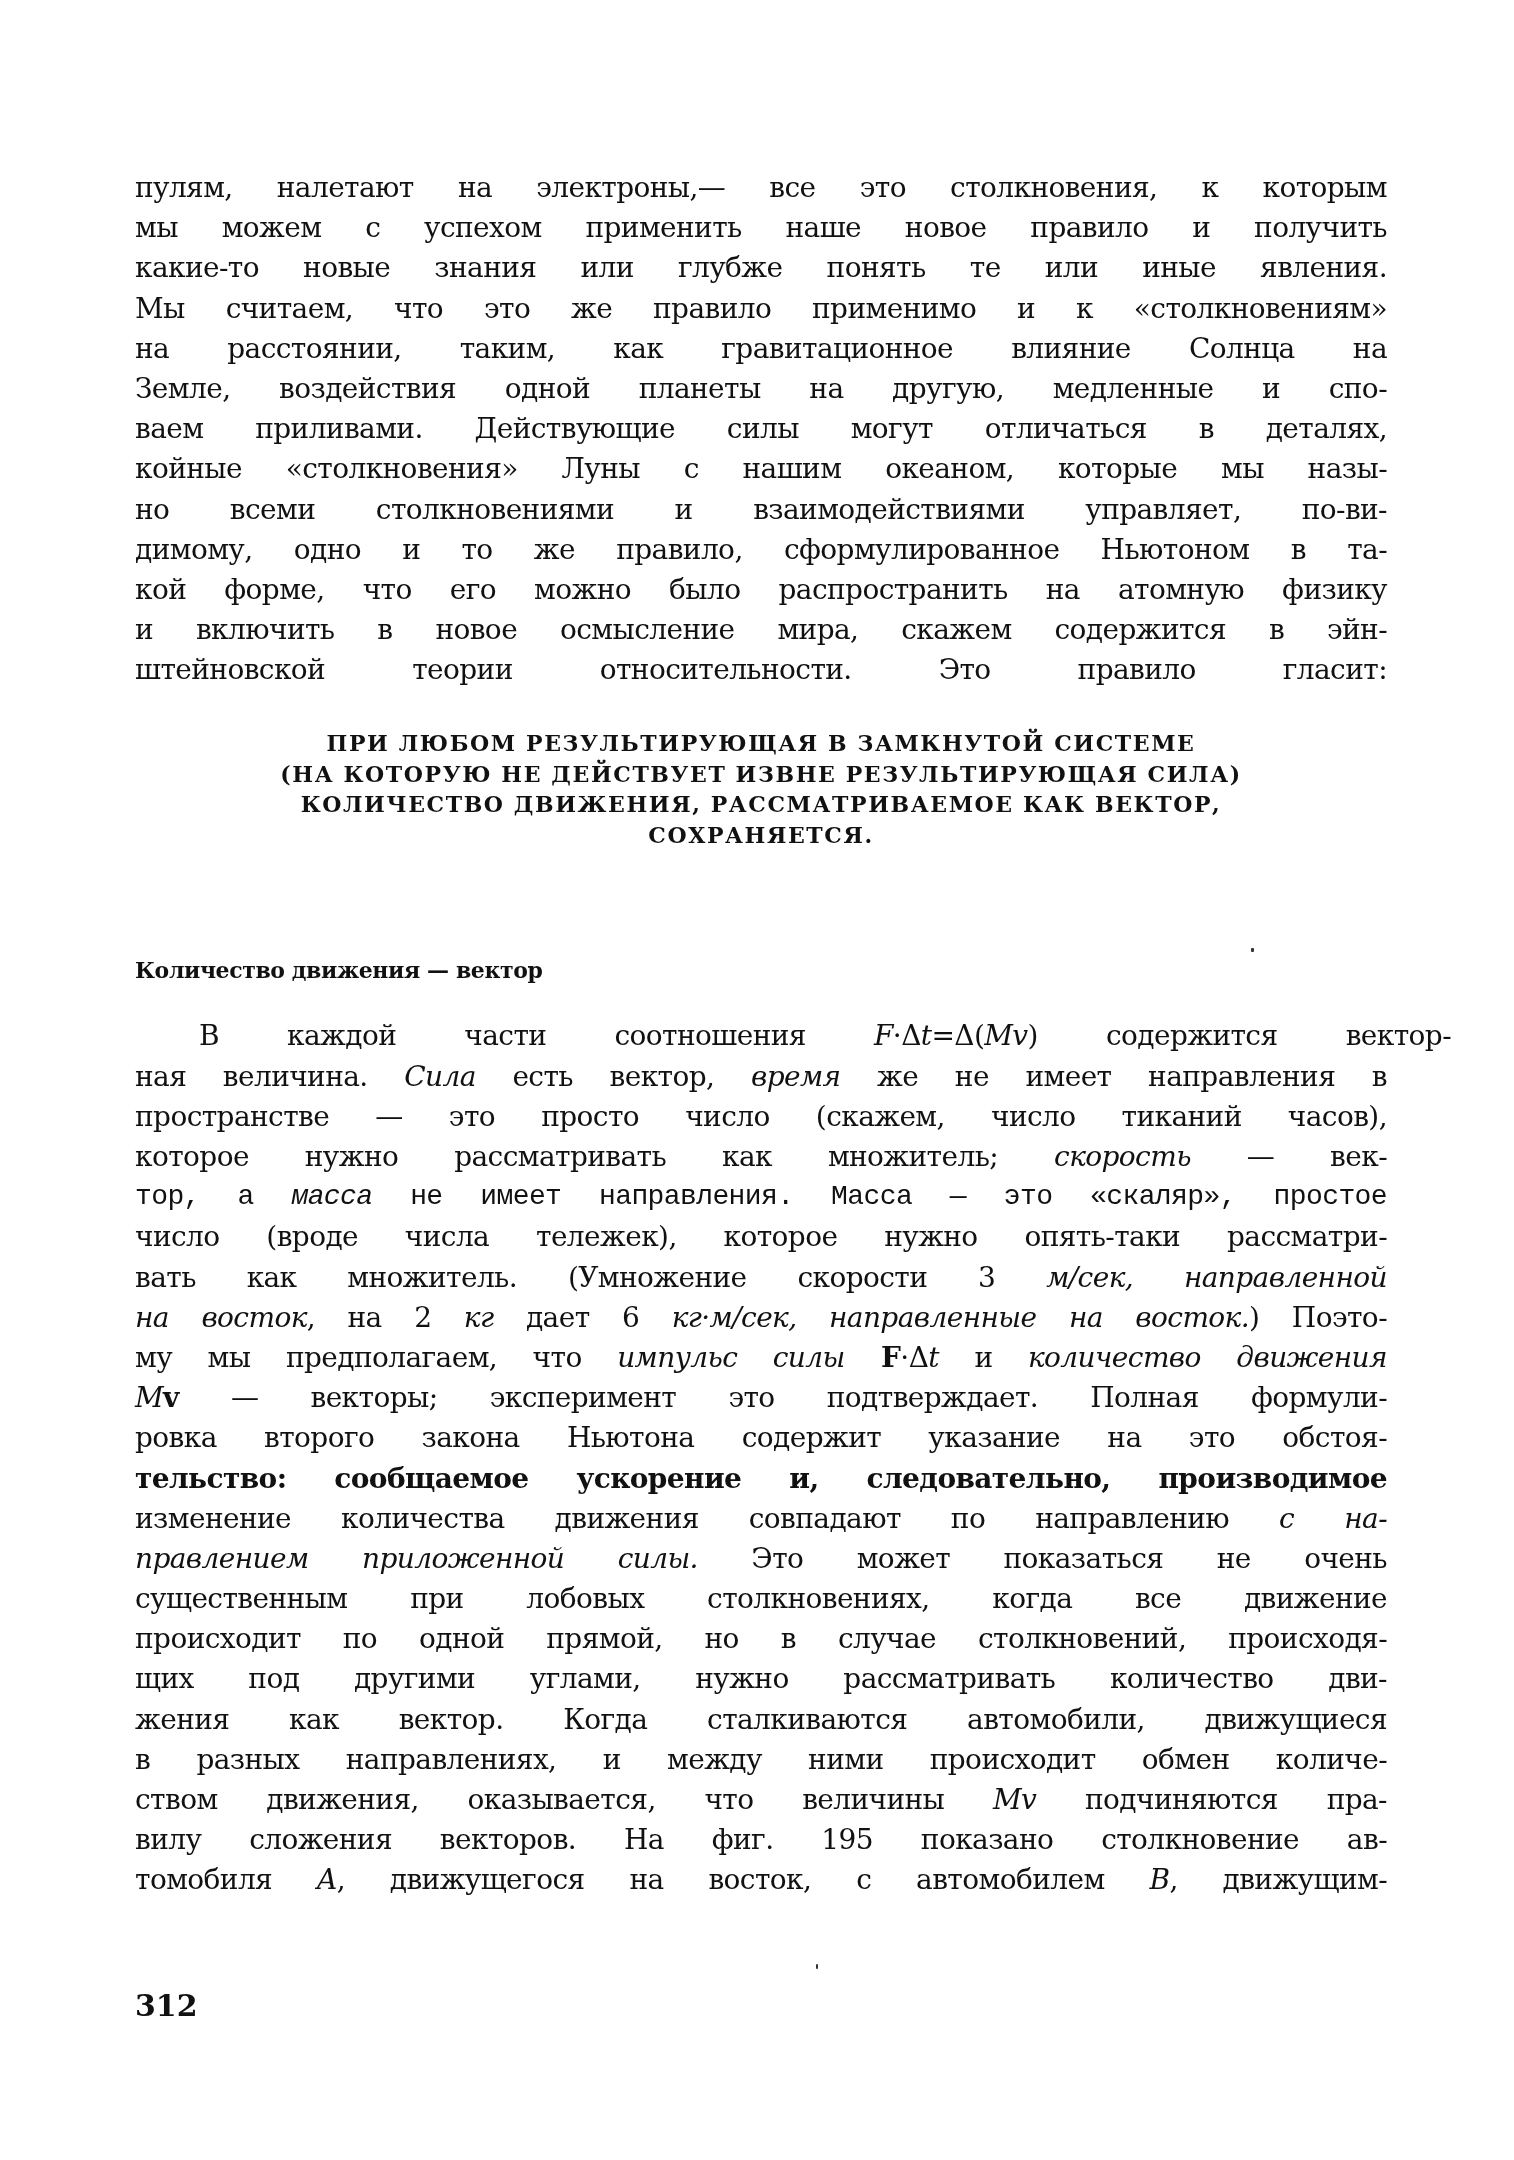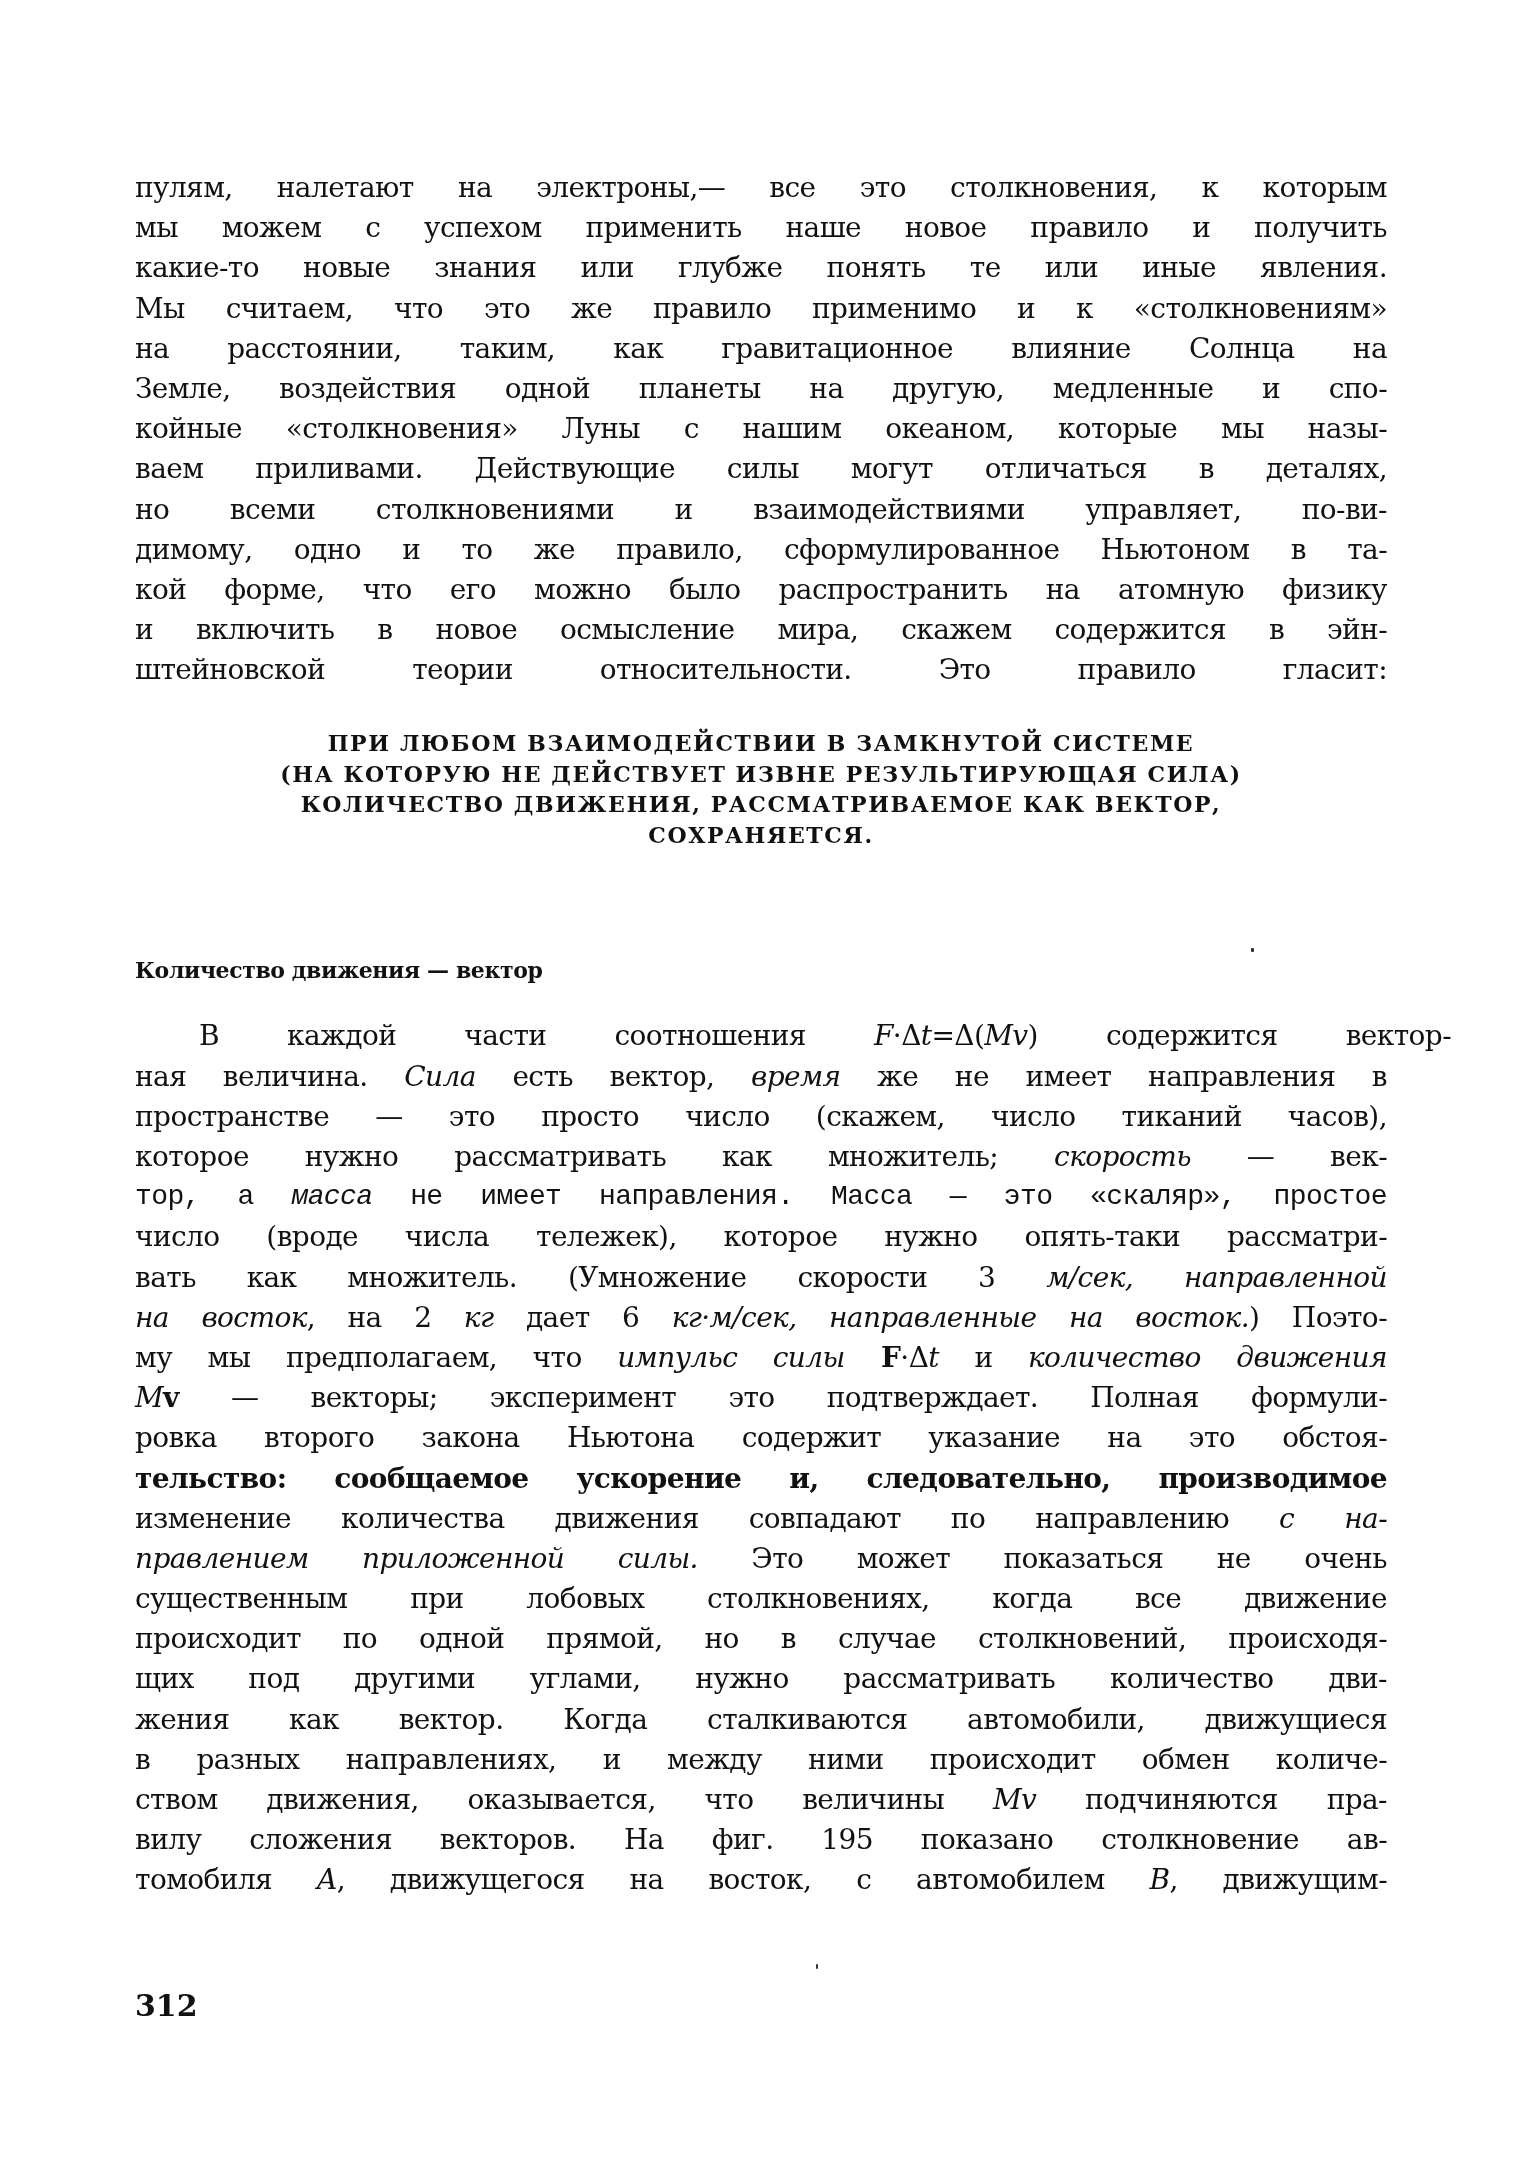--- a/index.html
+++ b/index.html
@@ -38,31 +38,31 @@
 <body>
 
 <div class="page">
   <div>
     <div class="line" style="display: block; width: 1252px;">пулям, налетают на электроны,— все это столкновения, к которым</div>
     <div class="line" style="display: block; width: 1252px;">мы можем с успехом применить наше новое правило и получить</div>
     <div class="line" style="display: block; width: 1252px;">какие-то новые знания или глубже понять те или иные явления.</div>
     <div class="line" style="display: block; width: 1252px;">Мы считаем, что это же правило применимо и к «столкновениям»</div>
     <div class="line" style="display: block; width: 1252px;">на расстоянии, таким, как гравитационное влияние Солнца на</div>
     <div class="line" style="display: block; width: 1252px;">Земле, воздействия одной планеты на другую, медленные и спо-</div>
+    <div class="line" style="display: block; width: 1252px;">ваем приливами. Действующие силы могут отличаться в деталях,</div>
     <div class="line" style="display: block; width: 1252px;">койные «столкновения» Луны с нашим океаном, которые мы назы-</div>
-    <div class="line" style="display: block; width: 1252px;">ваем приливами. Действующие силы могут отличаться в деталях,</div>
     <div class="line" style="display: block; width: 1252px;">но всеми столкновениями и взаимодействиями управляет, по-ви-</div>
     <div class="line" style="display: block; width: 1252px;">димому, одно и то же правило, сформулированное Ньютоном в та-</div>
     <div class="line" style="display: block; width: 1252px;">кой форме, что его можно было распространить на атомную физику</div>
     <div class="line" style="display: block; width: 1252px;">и включить в новое осмысление мира, скажем содержится в эйн-</div>
     <div class="line" style="display: block; width: 1252px;">штейновской теории относительности. Это правило гласит:</div>
   </div>
 
   <div class="law">
-    <div class="lline">ПРИ ЛЮБОМ ВЗАИМОДЕЙСТВИИ В ЗАМКНУТОЙ СИСТЕМЕ</div>
+    <div class="lline">ПРИ ЛЮБОМ РЕЗУЛЬТИРУЮЩАЯ В ЗАМКНУТОЙ СИСТЕМЕ</div>
     <div class="lline">(НА КОТОРУЮ НЕ ДЕЙСТВУЕТ ИЗВНЕ РЕЗУЛЬТИРУЮЩАЯ СИЛА)</div>
     <div class="lline">КОЛИЧЕСТВО ДВИЖЕНИЯ, РАССМАТРИВАЕМОЕ КАК ВЕКТОР,</div>
     <div class="lline">СОХРАНЯЕТСЯ.</div>
   </div>
 
   <div class="heading">Количество движения — вектор</div>
 
   <div class="p2">
     <div class="line indent" style="display: block; width: 1252px; margin-top: 26px;"><span>В каждой части соотношения </span><i>F</i><span>·Δ</span><i>t</i><span>=Δ(</span><i>Mv</i><span>) содержится вектор-</span></div>
     <div class="line" style="display: block; width: 1252px;"><span>ная величина. </span><i>Сила</i><span> есть вектор, </span><i>время</i><span> же не имеет направления в</span></div>

